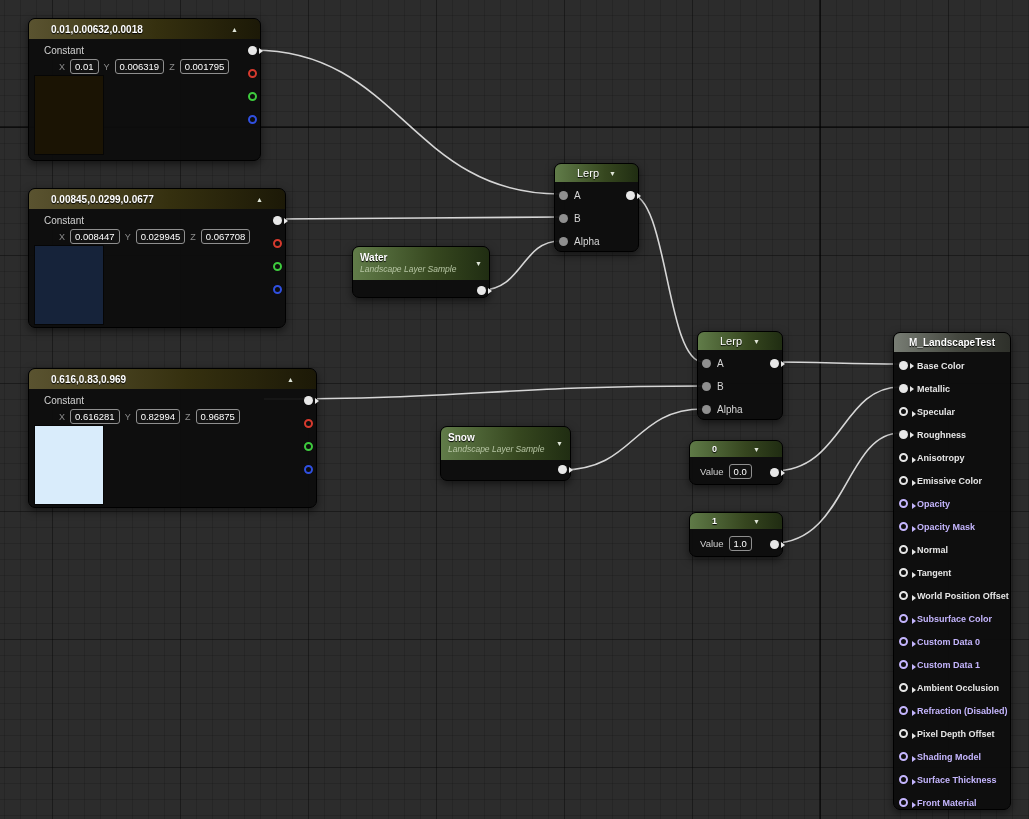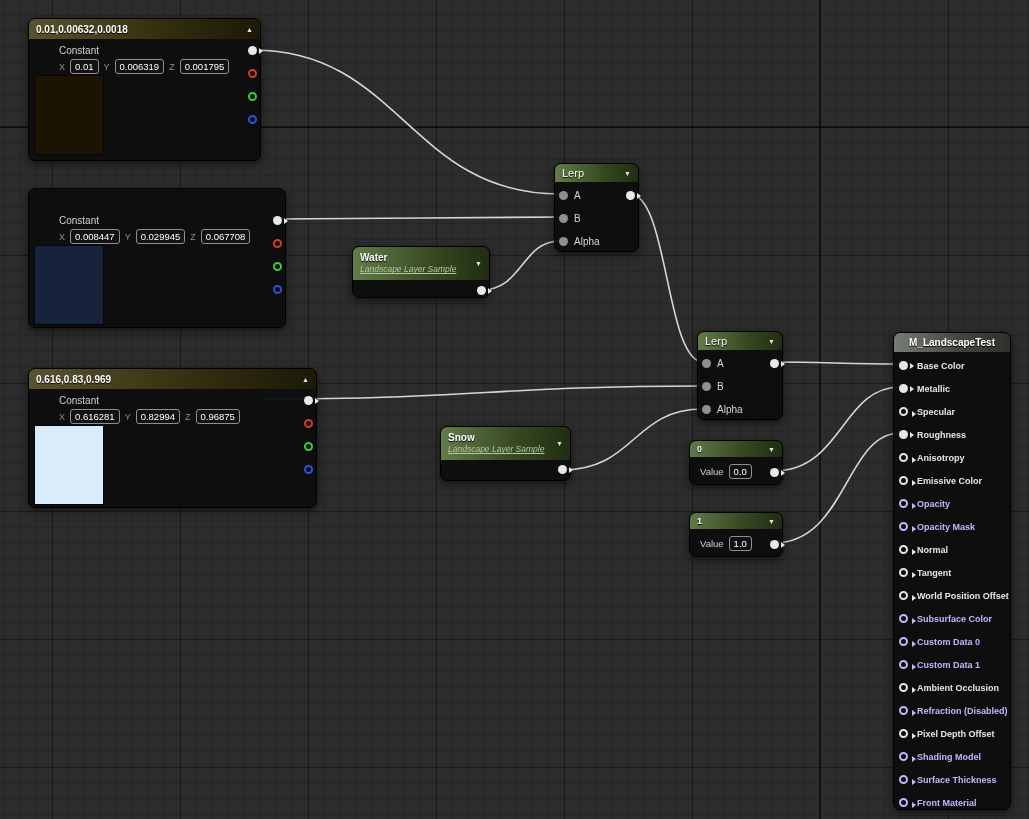--- a/index.html
+++ b/index.html
@@ -25,39 +25,39 @@
 
   .node {
     position:absolute; z-index:2;
     background:rgba(13,13,13,0.94);
     border:1px solid #000;
     border-radius:7px;
     box-shadow:0 3px 8px rgba(0,0,0,0.55);
   }
   .node-header {
     height:20px; border-radius:6px 6px 0 0;
-    display:flex; align-items:center; padding:0 7px;
+    display:flex; align-items:center; padding:0 22px;
   }
   .node-header2 {
     height:33px; border-radius:6px 6px 0 0;
     display:flex; align-items:center; padding:0 7px;
   }
   .hdr-const  { background:linear-gradient(90deg,#5a5330 0%,#35300f 55%,#1c1907 100%); }
   .hdr-green  { background:linear-gradient(90deg,#617c49 0%,#36471f 60%,#202d12 100%); }
   .hdr-green-s{ background:linear-gradient(90deg,#5f7a47 0%,#36461f 60%,#202c12 100%); height:16px; }
   .hdr-mat    { background:linear-gradient(90deg,#787d74 0%,#44473f 55%,#2e302a 100%); height:19px;justify-content:center; }
 
   .node-title { color:#fff; font-size:10px; font-weight:bold; text-shadow:0 1px 1px #000; white-space:nowrap; }
   .node-title-lg { color:#fff; font-size:11px; font-weight:normal; text-shadow:0 1px 1px #000; }
   .node-title-s { color:#fff; font-size:9px; font-weight:bold; text-shadow:0 1px 1px #000; }
   .hdr-lines { display:flex; flex-direction:column; line-height:1.25; }
-  .node-subtitle { color:#b7c6a4; font-size:8.5px; font-style:italic; white-space:nowrap;text-decoration:underline; }
+  .node-subtitle { color:#b7c6a4; font-size:8.5px; font-style:italic; white-space:nowrap; }
   .chev { margin-left:auto; color:#dfe5d8; font-size:7px; line-height:1; padding-left:5px; }
 
-  .type-label { position:absolute; top:26px; left:30px; color:#d2d2d2; font-size:10px; }
+  .type-label { position:absolute; top:26px; left:15px; color:#d2d2d2; font-size:10px; }
   .fields { position:absolute; top:40px; left:30px; display:flex; align-items:center; gap:5px; }
   .field-label { color:#8d8d8d; font-size:9px; }
   .field-box {
     background:#121212; border:1px solid #8f8f8f; border-radius:3px;
     color:#fff; font-size:9.5px; padding:1px 4px; line-height:11px; white-space:nowrap;
   }
   .swatch { position:absolute; top:56px; left:5px; width:70px; height:80px; border:1px solid #060606; }
 
   .pdot { position:relative; width:9px; height:9px; border-radius:50%; flex:none; display:inline-block; }
   .pdot.fill { background:currentColor; }
@@ -119,20 +119,24 @@
       <span class="field-box">0.001795</span>
     </div>
     <div class="swatch" style="background: rgb(27, 20, 4);"></div>
     <span class="pdot fill c-white arrow out" style="top:27px"></span>
     <span class="pdot ring c-red out" style="top:50px"></span>
     <span class="pdot ring c-green out" style="top:73px"></span>
     <span class="pdot ring c-blue out" style="top:96px"></span>
   </div>
 
   <div class="node" style="left:28px;top:188px;width:258px;height:140px;">
+    <div class="node-header hdr-const">
+      <span class="node-title">0.00845,0.0299,0.0677</span>
+      <span class="chev">▲</span>
+    </div>
     <div class="type-label">Constant</div>
     <div class="fields">
       <span class="field-label">X</span>
       <span class="field-box">0.008447</span>
       <span class="field-label">Y</span>
       <span class="field-box">0.029945</span>
       <span class="field-label">Z</span>
       <span class="field-box">0.067708</span>
     </div>
     <div class="swatch" style="background: rgb(22, 35, 58);"></div>

